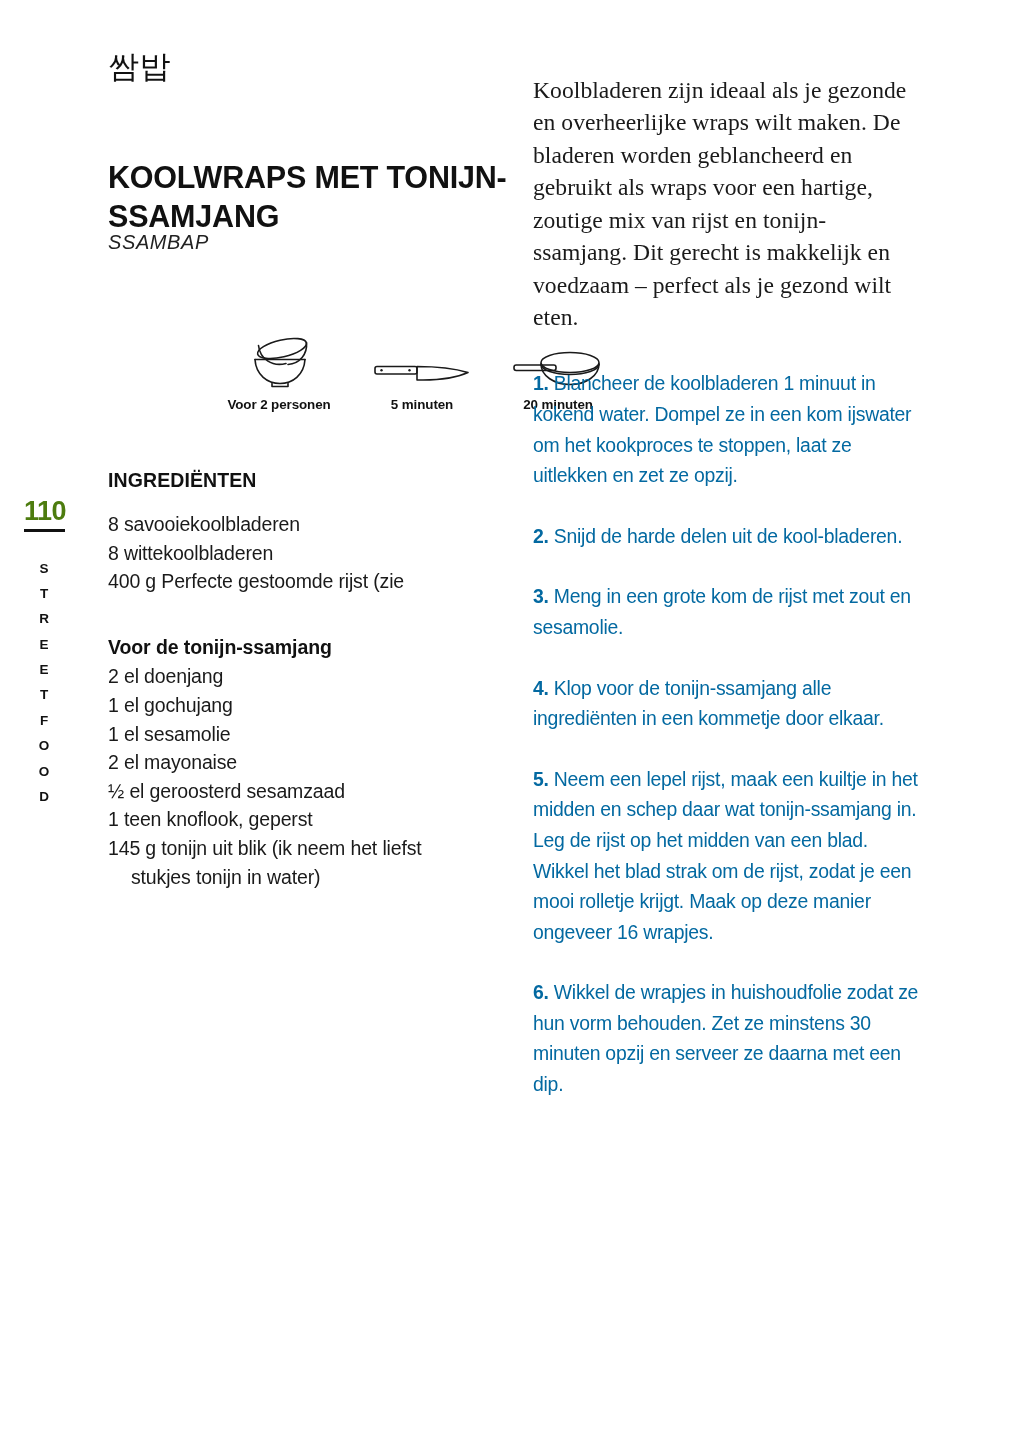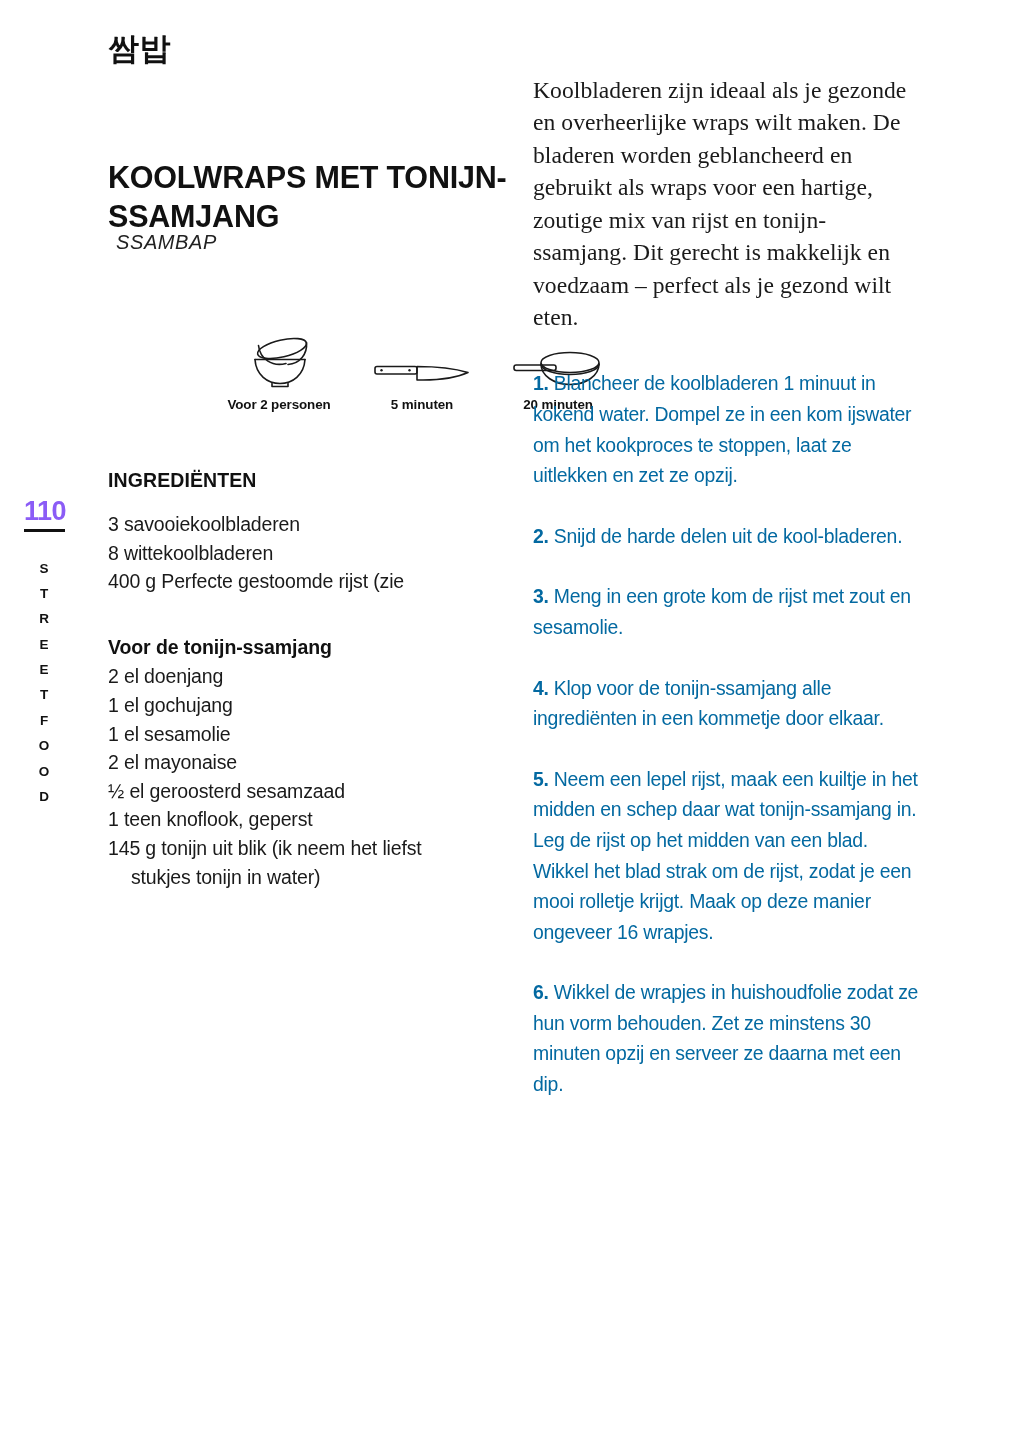--- a/index.html
+++ b/index.html
@@ -26,21 +26,21 @@
     height: 1440px;
   }
   .page-number {
     position: absolute;
     left: 24px;
     top: 498px;
     font-size: 27px;
     font-weight: 700;
     letter-spacing: -0.5px;
     line-height: 1;
-    color: #8b5cf6;
+    color: #4d7c0f;
   }
   .page-number-rule {
     position: absolute;
     left: 24px;
     top: 529px;
     width: 41px;
     height: 3px;
     background: #111;
   }
   .vertical-label {
@@ -73,42 +73,42 @@
     position: absolute;
     left: 533px;
     top: 0;
     width: 390px;
   }
 
   
   .korean-title {
     position: absolute;
     left: 0;
-    top: 30px;
+    top: 48px;
     font-size: 31px;
-    font-weight: 700;
+    font-weight: 400;
     line-height: 1.2;
     letter-spacing: 0.5px;
     color: #111;
   }
   .recipe-title {
     position: absolute;
     left: 0;
     top: 138px;
     width: 400px;
     font-size: 30.5px;
     font-weight: 700;
     line-height: 39px;
     letter-spacing: -0.2px;
     color: #111;
     text-transform: uppercase;
   }
   .recipe-subtitle {
     position: absolute;
-    left: 8px;
+    left: 0;
     top: 231px;
     font-size: 20px;
     font-style: italic;
     font-weight: 400;
     letter-spacing: 0.6px;
     color: #222;
   }
 
   
   .meta-row {
@@ -281,21 +281,21 @@
         </svg>
       </div>
       <div class="meta-caption">20 minuten</div>
     </div>
 
   </div>
 
   <div class="ingredients">
     <div class="ing-heading">INGREDIËNTEN</div>
 
-    <div class="ing-line">3 savooiekoolbladeren</div>
+    <div class="ing-line">8 savooiekoolbladeren</div>
     <div class="ing-line">8 wittekoolbladeren</div>
     <div class="ing-line">400 g Perfecte gestoomde rijst (zie</div>
 
     <div class="ing-group-gap"></div>
 
     <div class="ing-subheading">Voor de tonijn-ssamjang</div>
 
     <div class="ing-line">2 el doenjang</div>
     <div class="ing-line">1 el gochujang</div>
     <div class="ing-line">1 el sesamolie</div>

